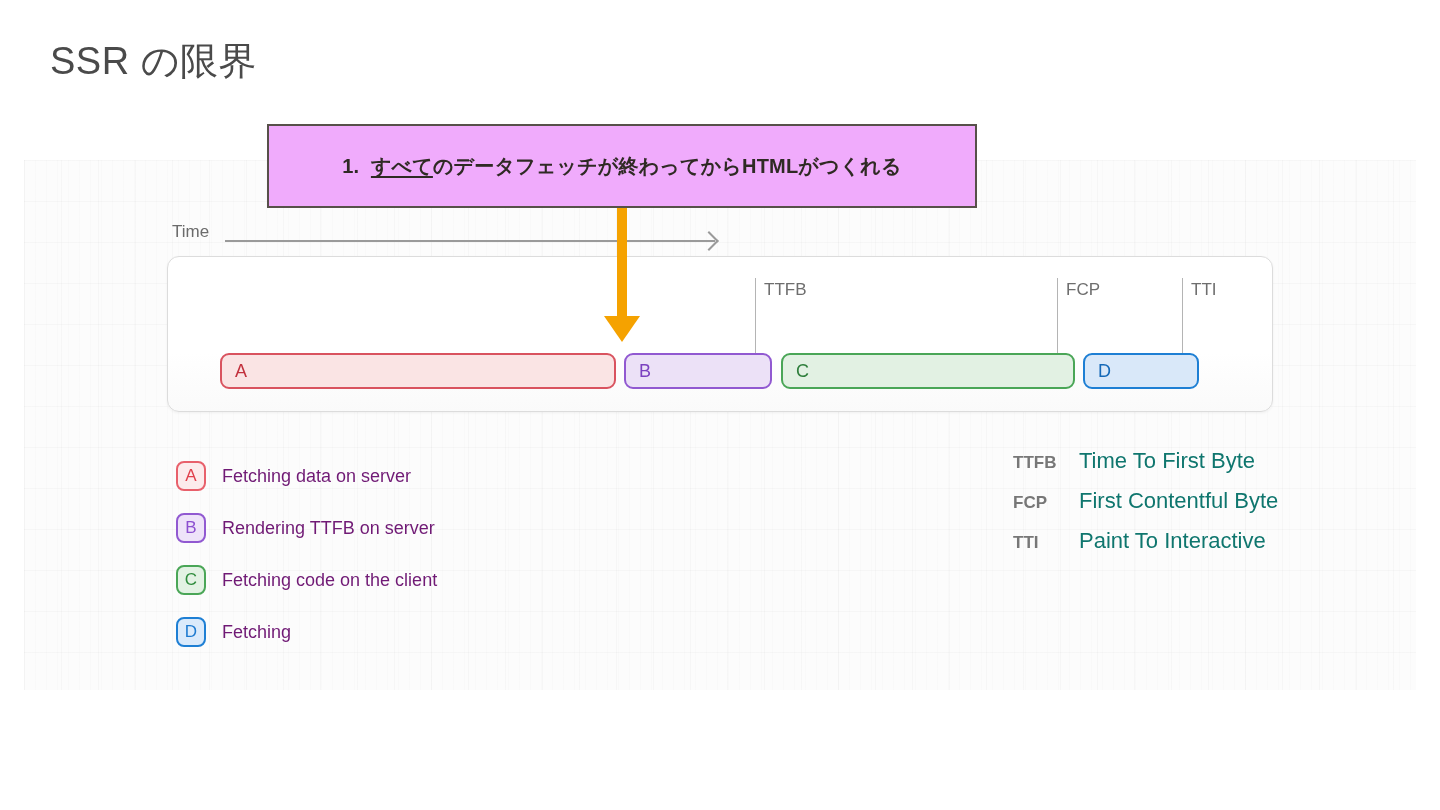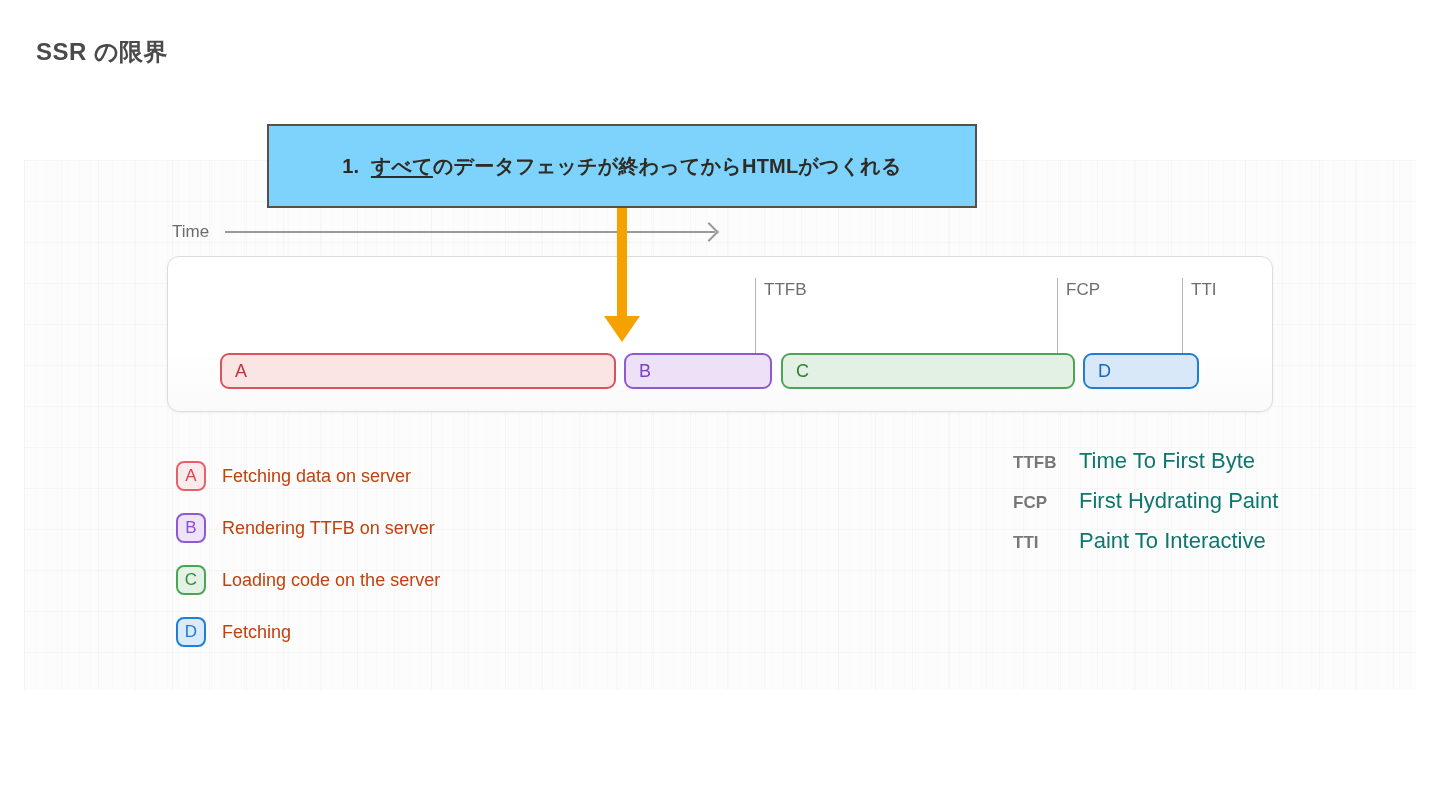--- a/index.html
+++ b/index.html
@@ -12,24 +12,24 @@
     height: 810px;
     position: relative;
     overflow: hidden;
     font-family: "Liberation Sans", "DejaVu Sans", sans-serif;
     -webkit-font-smoothing: antialiased;
   }
 
   
   .slide-title {
     position: absolute;
-    left: 36px;
+    left: 50px;
     top: 36px;
-    font-size: 24px;
-    font-weight: bold;
+    font-size: 38px;
+    font-weight: normal;
     color: #4a4a4a;
     letter-spacing: 0.5px;
     white-space: nowrap;
   }
 
   
   .grid-panel {
     position: absolute;
     left: 24px;
     top: 160px;
@@ -43,21 +43,21 @@
   }
 
   
   .callout {
     position: absolute;
     left: 267px;
     top: 124px;
     width: 710px;
     height: 84px;
     box-sizing: border-box;
-    background: #7dd3fc;
+    background: #f0abfc;
     border: 2px solid #57504a;
     display: flex;
     align-items: center;
     justify-content: center;
     z-index: 30;
     text-align: center;
   }
   .callout-text {
     font-size: 20px;
     font-weight: bold;
@@ -91,21 +91,21 @@
     border-top: 26px solid #f5a200;
     z-index: 25;
   }
 
   
   .time-axis {
     position: absolute;
     left: 172px;
     top: 222px;
     display: flex;
-    align-items: center;
+    align-items: flex-end;
     z-index: 10;
   }
   .time-label {
     font-size: 17px;
     color: #6b6b6b;
     margin-right: 16px;
   }
   .time-line {
     position: relative;
     width: 490px;
@@ -202,21 +202,21 @@
     border-style: solid;
     display: flex;
     align-items: center;
     justify-content: center;
     font-size: 17px;
     flex: 0 0 auto;
   }
   .legend-text {
     margin-left: 16px;
     font-size: 18px;
-    color: #c2410c;
+    color: #701a75;
     white-space: nowrap;
   }
 
   
   .abbr-legend {
     position: absolute;
     left: 1013px;
     top: 448px;
     z-index: 10;
   }
@@ -296,34 +296,34 @@
     <div class="legend-row">
       <div class="legend-badge" style="border-color: rgb(232, 96, 107); background: rgb(252, 235, 236); color: rgb(224, 64, 76);">A</div>
       <div class="legend-text">Fetching data on server</div>
     </div>
     <div class="legend-row">
       <div class="legend-badge" style="border-color: rgb(145, 89, 209); background: rgb(238, 227, 249); color: rgb(140, 79, 208);">B</div>
       <div class="legend-text">Rendering TTFB on server</div>
     </div>
     <div class="legend-row">
       <div class="legend-badge" style="border-color: rgb(74, 166, 87); background: rgb(227, 242, 228); color: rgb(47, 140, 61);">C</div>
-      <div class="legend-text">Loading code on the server</div>
+      <div class="legend-text">Fetching code on the client</div>
     </div>
     <div class="legend-row">
       <div class="legend-badge" style="border-color: rgb(30, 127, 212); background: rgb(218, 234, 251); color: rgb(29, 122, 208);">D</div>
       <div class="legend-text">Fetching</div>
     </div>
   </div>
 
 <div class="abbr-legend" id="abbr-legend-host">
     <div class="abbr-row">
       <div class="abbr-key">TTFB</div>
       <div class="abbr-val">Time To First Byte</div>
     </div>
     <div class="abbr-row">
       <div class="abbr-key">FCP</div>
-      <div class="abbr-val">First Hydrating Paint</div>
+      <div class="abbr-val">First Contentful Byte</div>
     </div>
     <div class="abbr-row">
       <div class="abbr-key">TTI</div>
       <div class="abbr-val">Paint To Interactive</div>
     </div>
   </div>
 
 </body></html>

